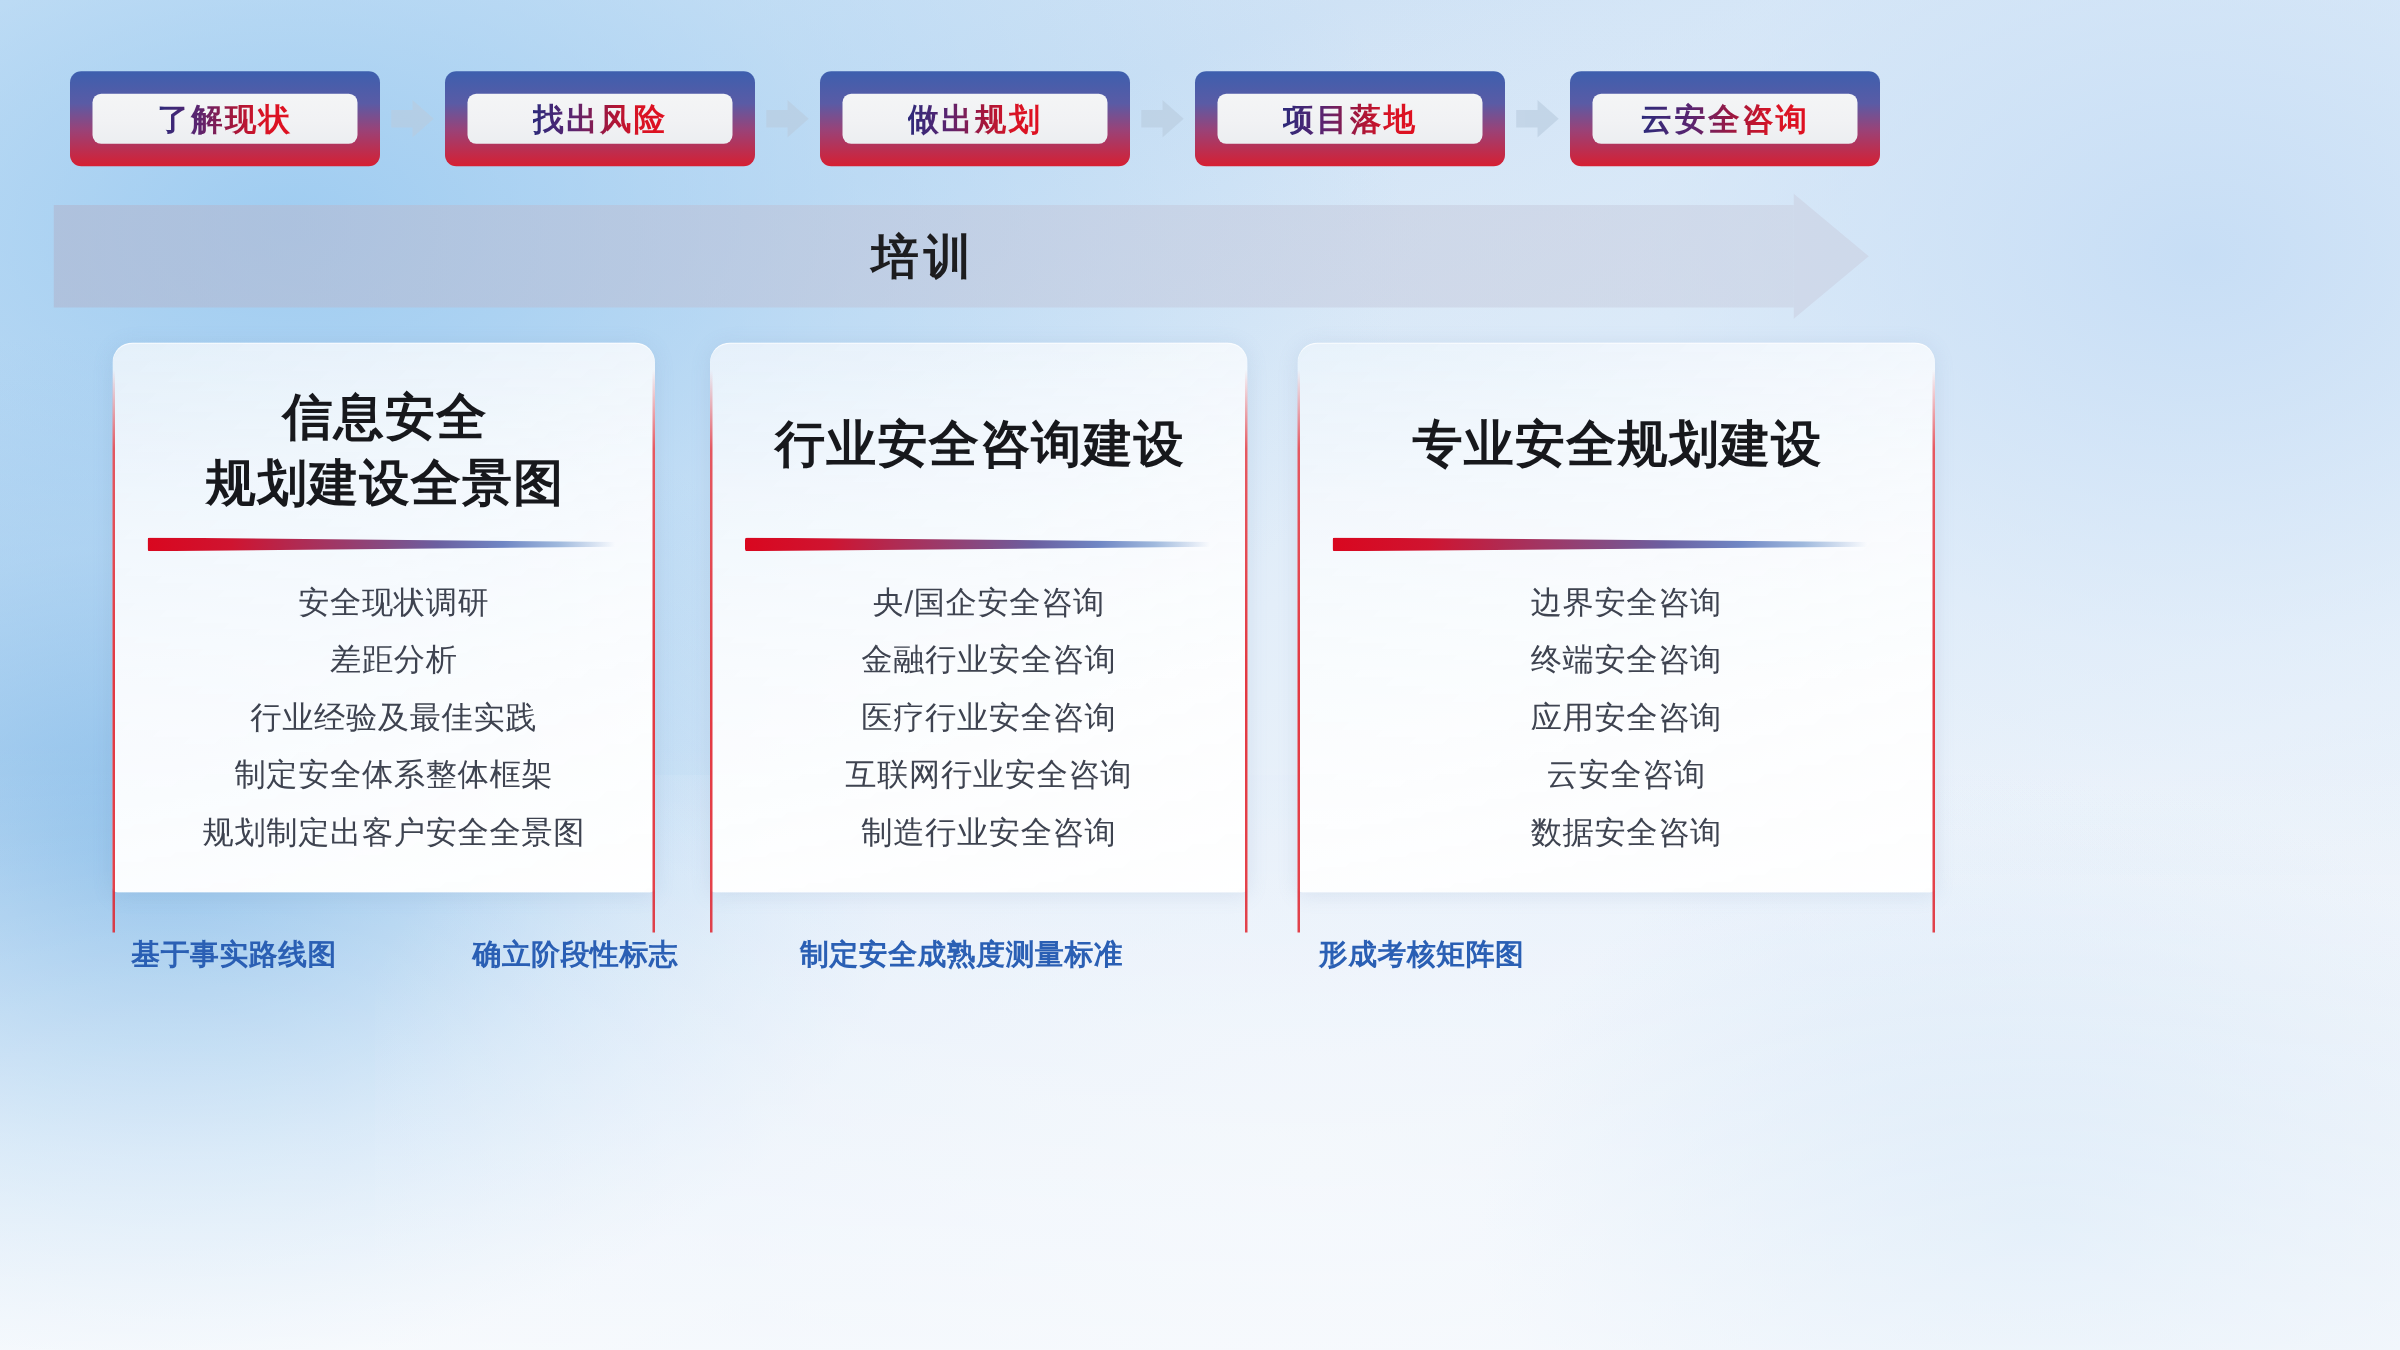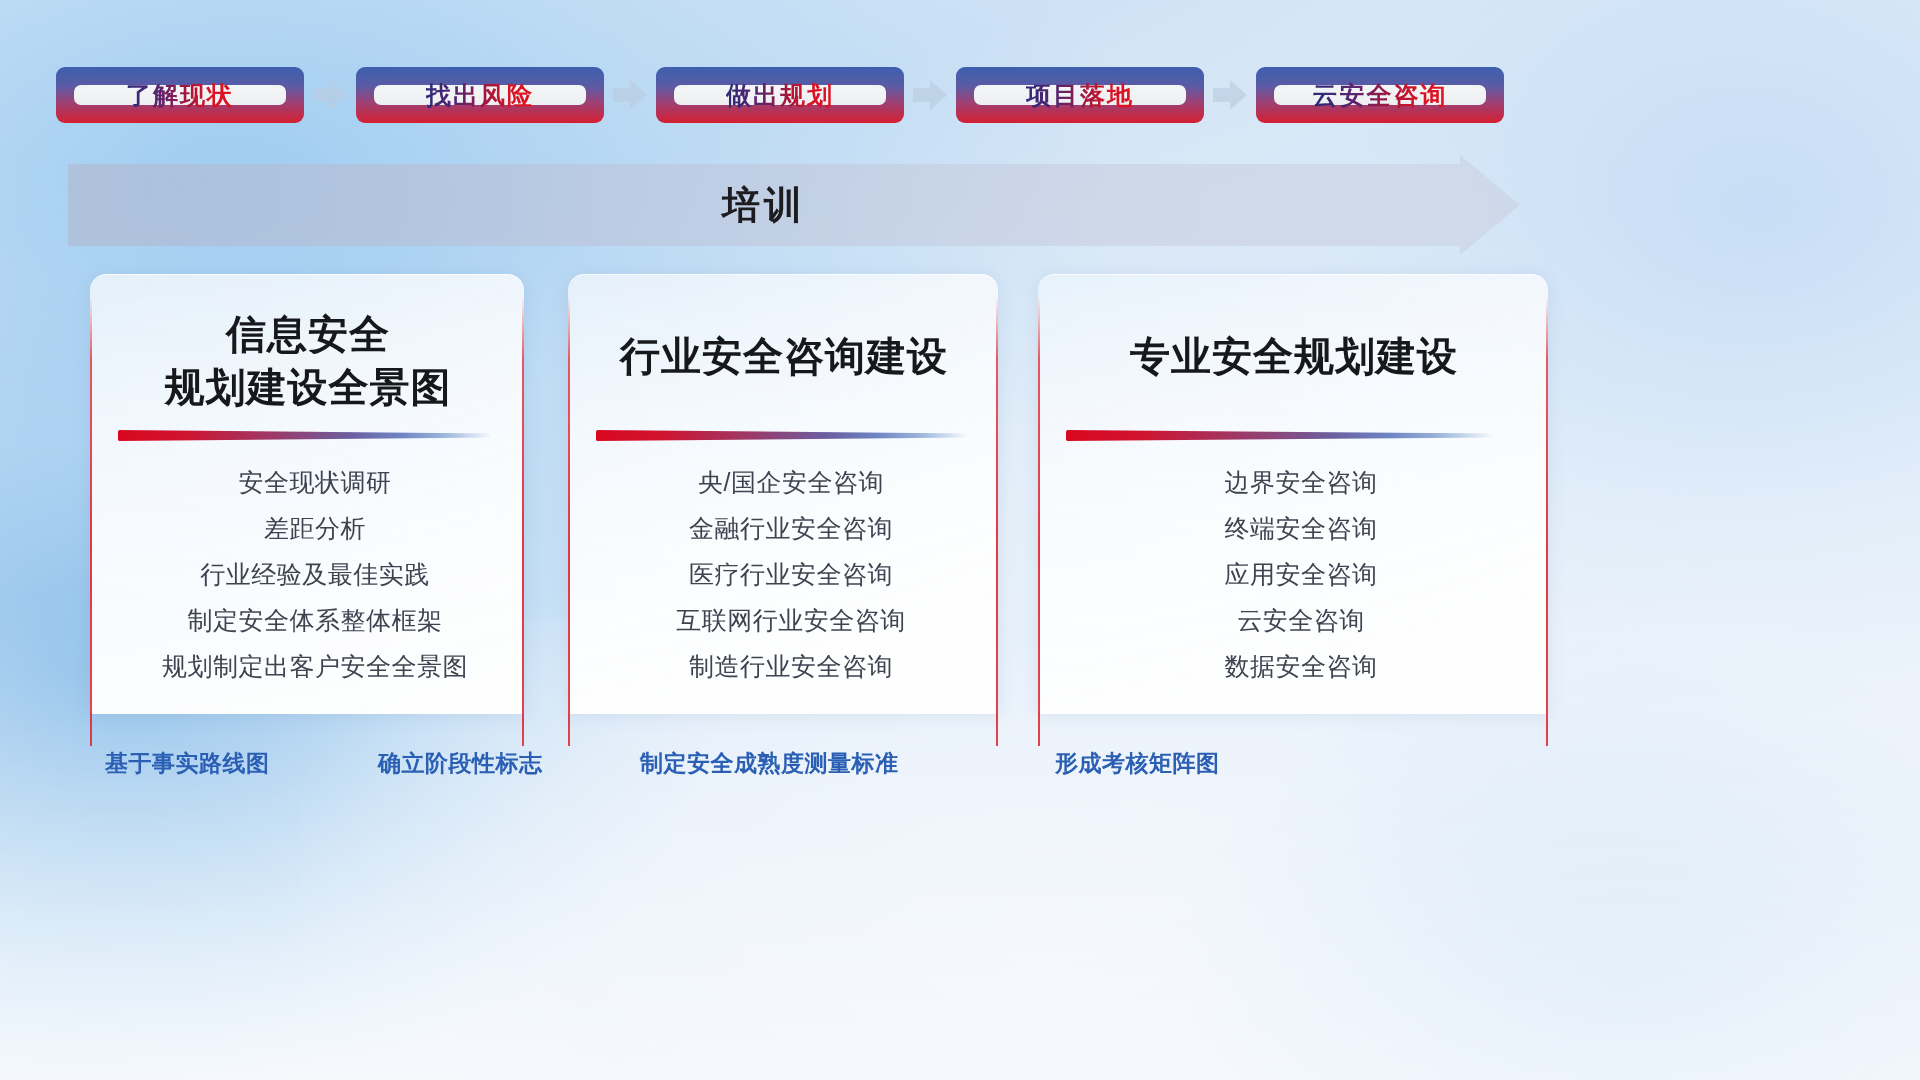--- a/index.html
+++ b/index.html
@@ -43,21 +43,21 @@
 
   
   #stage { position:absolute; inset:0; z-index:2; }
 
   
   #steps {
     position:absolute; left:56px; top:62px; width:1448px; height:66px;
     display:flex; align-items:center; justify-content:space-between;
   }
   .step {
-    width:248px; height:56px;
+    width:248px; height:76px;
     position:relative;
     border-radius:9px;
     padding:18px;
     background:linear-gradient(180deg,#3d5fae 0%,#5a5ba5 34%,#9a4277 62%,#d61f32 100%);
     flex:0 0 auto;
     text-align:right;
   }
   .step-inner {
     width:100%; height:100%;
     border-radius:7px;
@@ -84,21 +84,21 @@
   .arrow-sep::after {
     content:""; position:absolute; left:17px; top:0;
     width:0; height:0;
     border-top:15px solid transparent;
     border-bottom:15px solid transparent;
     border-left:17px solid #b9ccdf;
   }
 
   
   #banner {
-    position:absolute; left:68px; top:164px; width:1452px; height:80px;text-align:right;
+    position:absolute; left:43px; top:164px; width:1452px; height:80px;text-align:right;
   }
   .banner-body {
     position:absolute; left:0; top:0; width:1392px; height:82px;
     background:linear-gradient(90deg, rgba(176,183,208,.62) 0%, rgba(186,192,214,.60) 30%, rgba(196,201,220,.56) 60%, rgba(201,206,223,.52) 100%);
   }
   .banner-head {
     position:absolute; left:1392px; top:-9px;
     width:0; height:0;
     border-top:50px solid transparent;
     border-bottom:50px solid transparent;

